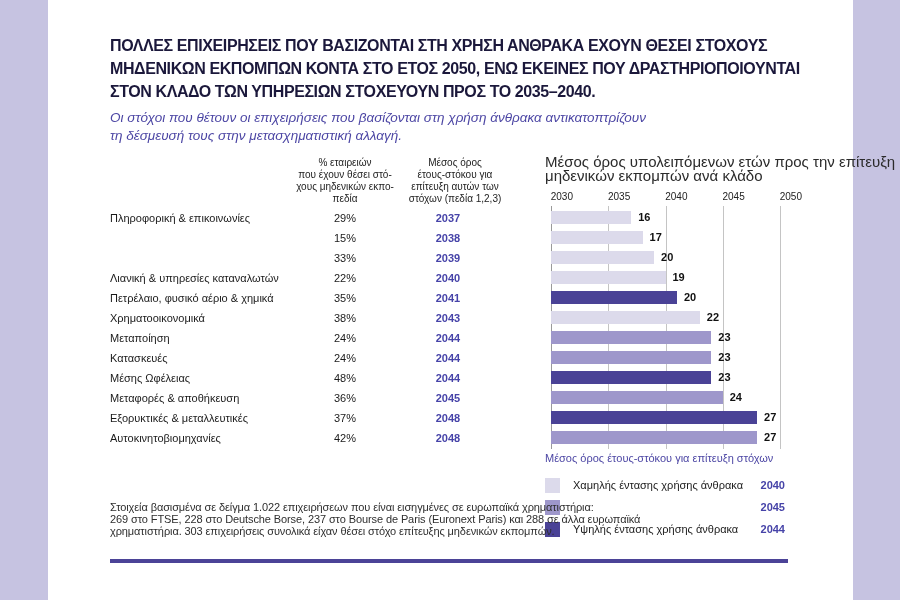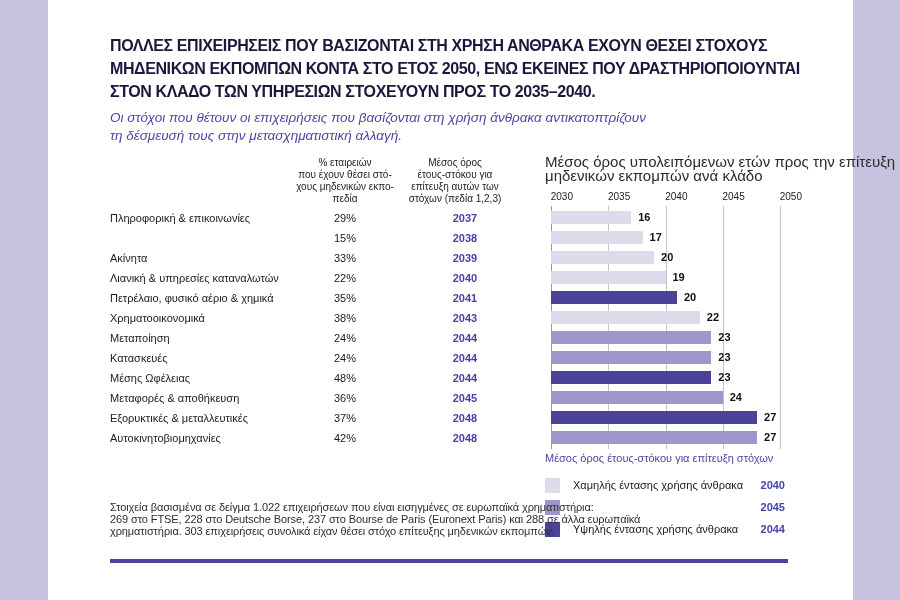--- a/index.html
+++ b/index.html
@@ -19,21 +19,21 @@
   .col-header { position:absolute; top:157px; width:140px; text-align:center;
                 font-size:10px; line-height:12px; color:#222; }
   .col-header-pct  { left:275px; }
   .col-header-year { left:385px; }
 
   .table-row { position:absolute; left:110px; width:415px; height:20px;padding-left:12px; }
   .sector-label { position:absolute; left:0; top:0; width:195px; font-size:11px;
                   line-height:20px; color:#1a1a1a; white-space:nowrap; }
   .pct-value { position:absolute; left:165px; top:0; width:140px; text-align:center;
                font-size:11px; line-height:20px; color:#1a1a1a; }
-  .year-value { position:absolute; left:285px; top:0; width:140px; text-align:center;
+  .year-value { position:absolute; left:268px; top:0; width:140px; text-align:center;
                 font-size:11px; line-height:20px; font-weight:bold; color:#4643a8; }
 
   .chart-title { position:absolute; left:545px; top:155px; width:260px; }
   .chart-title-line { font-size:15px; line-height:14px; color:#2b2b2b; white-space:nowrap; }
 
   .axis-label { position:absolute; top:191px; width:44px; text-align:right;
                 font-size:10px; color:#222; }
 
   .plot { position:absolute; left:551px; top:206px; width:229px; height:243px; }
   .gridline { position:absolute; top:0; bottom:0; width:1px; background:#c4c4c4; }
@@ -92,21 +92,20 @@
       <div class="table-row" style="top: 208px;">
         <div class="sector-label">Πληροφορική &amp; επικοινωνίες</div>
         <div class="pct-value">29%</div>
         <div class="year-value">2037</div>
       </div>
       <div class="table-row" style="top: 228px;">
         <div class="pct-value">15%</div>
         <div class="year-value">2038</div>
       </div>
       <div class="table-row" style="top: 248px;">
-        <div class="sector-label">Ακίνητα</div>
         <div class="pct-value">33%</div>
         <div class="year-value">2039</div>
       </div>
       <div class="table-row" style="top: 268px;">
         <div class="sector-label">Λιανική &amp; υπηρεσίες καταναλωτών</div>
         <div class="pct-value">22%</div>
         <div class="year-value">2040</div>
       </div>
       <div class="table-row" style="top: 288px;">
         <div class="sector-label">Πετρέλαιο, φυσικό αέριο &amp; χημικά</div>

